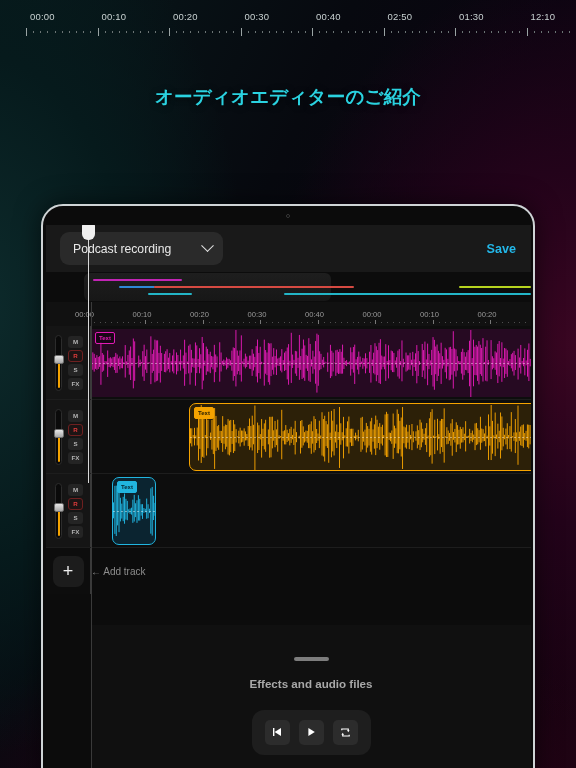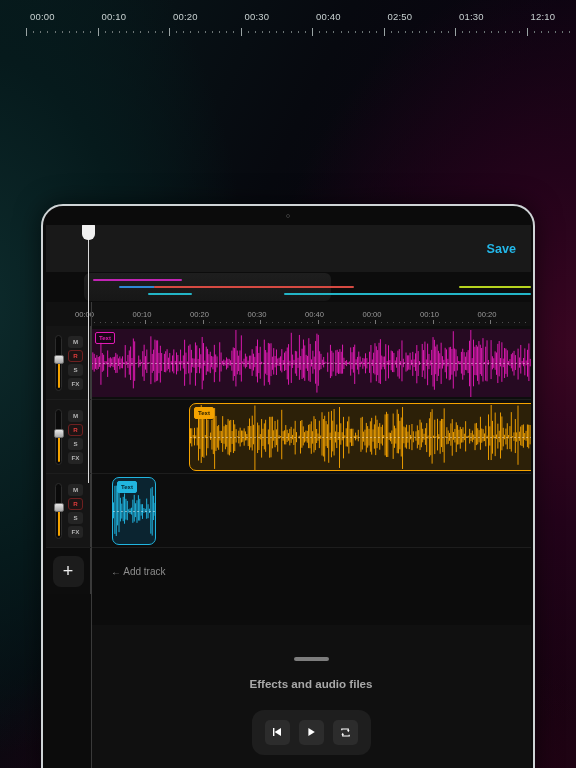--- a/index.html
+++ b/index.html
@@ -221,21 +221,21 @@
     width: 45px; flex: 0 0 45px; background: #0d0d0d;
     border-right: 1px solid #3a3a3a;
     display: flex; align-items: center; justify-content: center;
   }
   #add-btn {
     width: 31px; height: 31px; border-radius: 8px; background: #1c1c1c;
     display: flex; align-items: center; justify-content: center;
     color: #f0f0f0; font-size: 18px; line-height: 1; font-weight: 300;
   }
   #add-hint {
-    flex: 1; display: flex; align-items: center; padding-left: 20px;
+    flex: 1; display: flex; align-items: center; 
     font-size: 10px; color: #8d8d8d;
   }
 
   
   #bottom-sheet {
     position: absolute; left: 45px; right: 0; bottom: 0; top: 400px;
     background: #101010;
     display: flex; flex-direction: column; align-items: center;
   }
   #sheet-handle {
@@ -356,28 +356,33 @@
         <div class="tick-minor" style="left: 533.65px;"></div>
         <div class="tick-minor" style="left: 540.8px;"></div>
         <div class="tick-minor" style="left: 547.95px;"></div>
         <div class="tick-minor" style="left: 555.1px;"></div>
         <div class="tick-minor" style="left: 562.25px;"></div>
         <div class="tick-minor" style="left: 569.4px;"></div>
       </div>
   </div>
 
   <div id="headline">
+    <div class="hl-2">オーディオエディターのご紹介</div>
   </div>
 
   <div id="device">
     <div id="camera-dot"></div>
 
     <div id="screen">
 
       <div id="app-header">
+        <div id="project-select">
+          <span class="ps-label">Podcast recording</span>
+          <span class="chev"></span>
+        </div>
         <div id="save-button">Save</div>
       </div>
 
       <div id="minimap">
         <div class="mm-window"></div>
       <div class="mm-seg" style="left: 9.6%; width: 18.5%; top: 7px; background: rgb(194, 36, 181);"></div>
           <div class="mm-seg" style="left: 15.1%; width: 7.4%; top: 14px; background: rgb(47, 134, 212);"></div>
           <div class="mm-seg" style="left: 22.3%; width: 41.2%; top: 14px; background: rgb(214, 74, 66);"></div>
           <div class="mm-seg" style="left: 85.2%; width: 14.8%; top: 14px; background: rgb(182, 212, 31);"></div>
           <div class="mm-seg" style="left: 21.1%; width: 9.1%; top: 21px; background: rgb(35, 181, 199);"></div>

